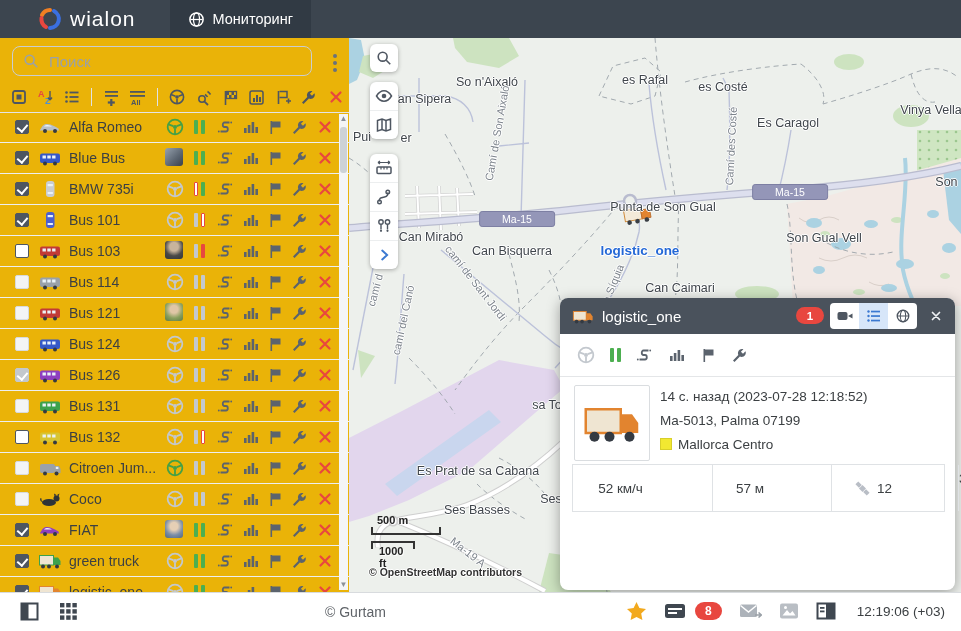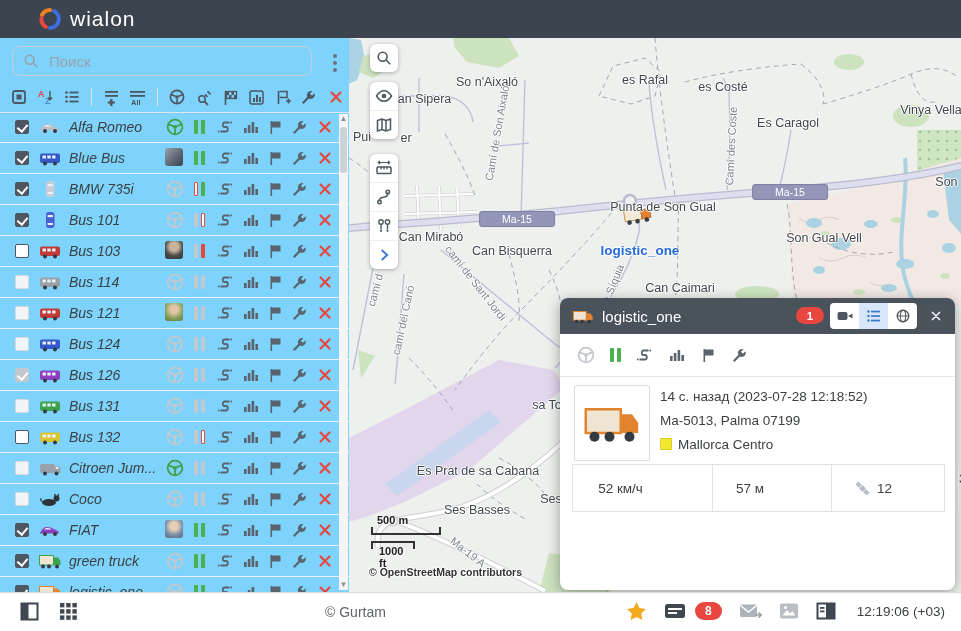--- a/index.html
+++ b/index.html
@@ -11,34 +11,34 @@
   #topbar{position:absolute;left:0;top:0;width:961px;height:38px;background:#3c454f;display:flex;align-items:center;z-index:50;}
   #logo{display:flex;align-items:center;gap:8px;margin-left:38px;}
   #logo .word{color:#fff;font-size:21px;letter-spacing:1px;font-weight:400;}
   #tab-monitoring{height:38px;margin-left:34px;background:#313a44;color:#fff;display:flex;align-items:center;gap:8px;padding:0 18px;font-size:14.5px;cursor:pointer;}
   #topbar-right{margin-left:auto;display:flex;align-items:center;gap:22px;margin-right:20px;color:#e7eaee;}
   .kebab{display:flex;flex-direction:column;gap:3px;cursor:pointer;padding:4px;}
   .kebab i{width:4px;height:4px;border-radius:50%;background:#cfd4da;display:block;}
   #username{color:#f2f4f6;font-size:14.5px;}
 
   
-  #sidebar{position:absolute;left:0;top:38px;width:349px;height:554px;background:#7dd3fc;z-index:30;}
+  #sidebar{position:absolute;left:0;top:38px;width:349px;height:554px;background:#eab308;z-index:30;}
   #search-row{position:absolute;left:0;top:0;width:349px;height:44px;}
   #search-box{position:absolute;left:12px;top:8px;width:298px;height:28px;border:1px solid #c9cdd1;border-radius:8px;display:flex;align-items:center;}
   #search-box input{border:none;outline:none;flex:1;font-size:15px;font-family:inherit;color:#3c4043;background:transparent;}
   #search-box input::placeholder{color:#9aa1a8;}
   #search-kebab{position:absolute;right:8px;top:12px;}
   #search-kebab i{background:#6a727b;}
   #toolbar{position:absolute;left:0;top:44px;width:349px;height:30px;border-bottom:1px solid #e3e5e8;display:flex;align-items:center;color:#4e5661;}
   .tb-ic{width:22px;height:22px;display:flex;align-items:center;justify-content:center;cursor:pointer;margin:0 4px;}
   .tb-sep{width:1px;height:18px;background:#dfe2e5;margin:0 6px;}
   .red{color:#e8473f;}
 
   
-  #unit-list{position:absolute;left:0;top:74px;width:349px;height:480px;overflow:hidden;font-style:italic;}
+  #unit-list{position:absolute;left:0;top:74px;width:349px;height:480px;overflow:hidden;}
   .unit-row{height:30px;display:flex;align-items:center;border-bottom:1px solid #edeff0;cursor:pointer;}
   .cb{width:14px;height:14px;border-radius:2px;margin-left:15px;flex:none;position:relative;box-sizing:border-box;}
   .cb-checked{background:#4e5661;border:1px solid #4e5661;}
   .cb-checked-disabled{background:#c3c8cd;border:1px solid #c3c8cd;}
   .cb-checked::after,.cb-checked-disabled::after{content:"";position:absolute;left:3px;top:1px;width:5px;height:8px;border:solid #fff;border-width:0 2px 2px 0;transform:rotate(40deg);}
   .cb-unchecked{background:#fff;border:1.5px solid #4e5661;}
   .cb-disabled{background:#f3f4f5;border:1px solid #d7dadd;}
   .veh{width:26px;height:18px;margin-left:8px;flex:none;display:flex;align-items:center;justify-content:center;}
   .unit-name{font-size:14px;color:#3c4043;margin-left:6px;flex:1;white-space:nowrap;overflow:hidden;text-overflow:ellipsis;}
   .row-icons{display:grid;grid-template-columns:repeat(7,25px);align-items:center;justify-items:center;margin-right:12px;flex:none;}
@@ -192,20 +192,28 @@
 </svg>
 
 <header id="topbar">
   <div id="logo">
     <svg width="24" height="24" viewBox="0 0 24 24">
       <path d="M12 3 A9 9 0 0 0 4 8" fill="none" stroke="#f07f23" stroke-width="4" stroke-linecap="round"></path>
       <path d="M3.5 11 A9 9 0 0 0 8 20" fill="none" stroke="#e8473f" stroke-width="4" stroke-linecap="round"></path>
       <path d="M12 21 A9 9 0 0 0 16 4" fill="none" stroke="#3b6fe0" stroke-width="4" stroke-linecap="round"></path>
     </svg>
     <span class="word">wialon</span>
+  </div>
+  <div id="tab-monitoring">
+    <svg width="17" height="17" viewBox="0 0 18 18">
+      <circle cx="9" cy="9" r="7" fill="none" stroke="#fff" stroke-width="1.6"></circle>
+      <ellipse cx="9" cy="9" rx="3.2" ry="7" fill="none" stroke="#fff" stroke-width="1.3"></ellipse>
+      <path d="M2.5 9 H15.5" stroke="#fff" stroke-width="1.3"></path>
+    </svg>
+    <span>Мониторинг</span>
   </div>
 </header>
 
 <aside id="sidebar">
   <div id="search-row">
     <div id="search-box">
       <svg width="16" height="16" viewBox="0 0 18 18" style="margin:0 8px 0 10px">
         <circle cx="7.5" cy="7.5" r="5" fill="none" stroke="#9aa1a8" stroke-width="1.8"></circle>
         <path d="M11.5 11.5 L16 16" stroke="#9aa1a8" stroke-width="1.8"></path>
       </svg>

